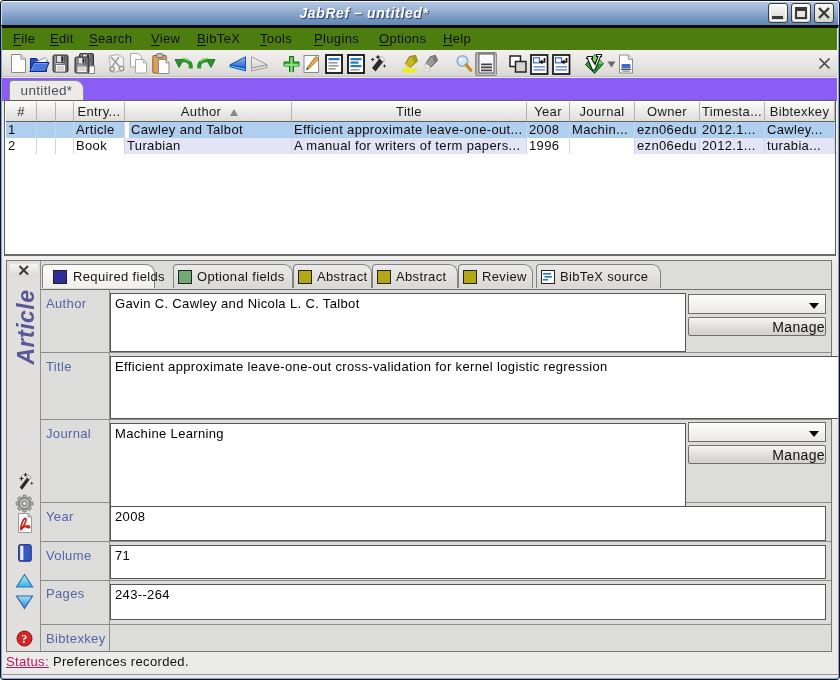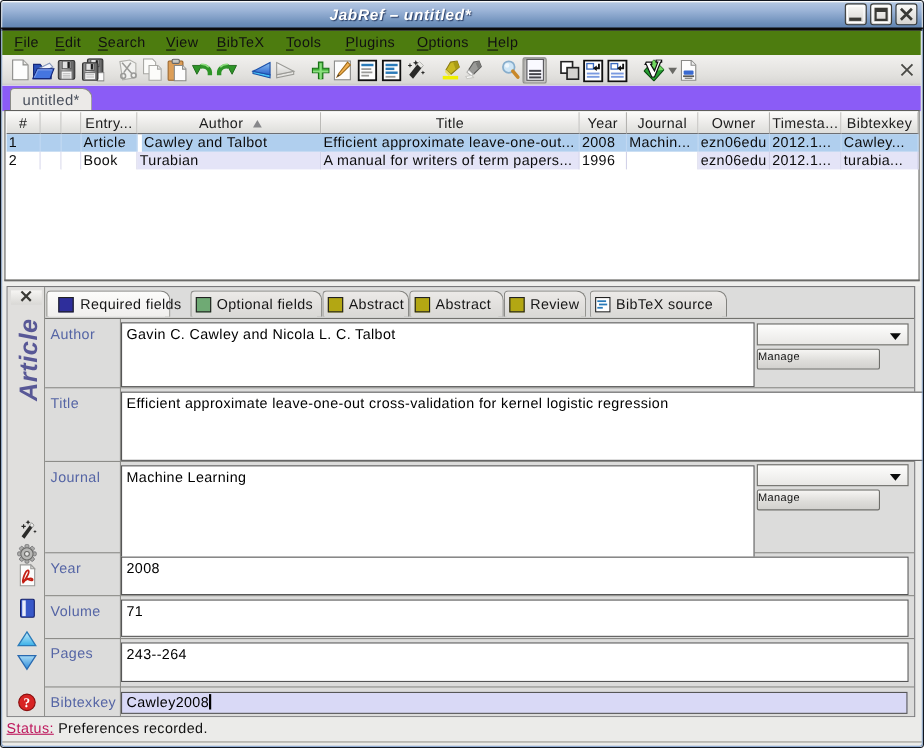--- a/index.html
+++ b/index.html
@@ -65,21 +65,21 @@
 .etab.sel .sq { left:10px; }
 .etab .lb { position:absolute; left:23px; top:4px; white-space:nowrap; }
 .etab.sel .lb { left:30px; }
 #econtent { position:absolute; left:34px; top:28px; width:790px; height:362px; border-top:1px solid #72726e; background:#dcdcdb; }
 
 
 .rowline { position:absolute; left:0; width:790px; height:1px; background:#8c8c88; }
 #vline { position:absolute; left:68px; top:0; width:1px; height:362px; background:#8c8c88; }
 .flabel { position:absolute; left:5px; font-size:13px; color:#5565a5; }
 .tfield { position:absolute; background:#fff; border:1px solid #565656; font-size:13px; color:#000; padding:2px 0 0 4px; }
-.btn { position:absolute; left:647px; width:112px; background:linear-gradient(#f6f5f3,#dddcd9 60%,#d2d1ce); border:1px solid #6e6e6a; border-radius:2px; font-size:10px; color:#111; text-align:left; }
+.btn { position:absolute; left:647px; width:138px; background:linear-gradient(#f6f5f3,#dddcd9 60%,#d2d1ce); border:1px solid #6e6e6a; border-radius:2px; font-size:14px; color:#111; text-align:right; }
 .combo { position:absolute; left:647px; width:138px; height:20px; background:linear-gradient(#fdfdfc,#e9e8e6); border:1px solid #6e6e6a; }
 .combo .arr { position:absolute; right:6px; top:8px; width:0; height:0; border-left:5.5px solid transparent; border-right:5.5px solid transparent; border-top:6px solid #0a0a0a; }
 
 
 #statusbar { left:2px; top:652px; width:836px; height:22px; background:#ebebe9; font-size:13px; padding:2px 0 0 4px; color:#101010; }
 #statusbar .s1 { color:#be185d;text-decoration:underline; }
 #frame-bottom1 { left:2px; top:674px; width:836px; height:1px; background:#98978f; }
 </style>
 </head>
 <body>
@@ -483,21 +483,20 @@
       <div class="flabel" style="top:258px">Volume</div>
       <div class="flabel" style="top:296px">Pages</div>
       <div class="flabel" style="top:341px">Bibtexkey</div>
 
       <div class="tfield" style="left:69px;top:3px;width:576px;height:59px">Gavin C. Cawley and Nicola L. C. Talbot</div>
       <div class="tfield" style="left:69px;top:66px;width:828px;height:63px">Efficient approximate leave-one-out cross-validation for kernel logistic regression</div>
       <div class="tfield" style="left:69px;top:133px;width:576px;height:97px">Machine Learning</div>
       <div class="tfield" style="left:69px;top:216px;width:716px;height:35px">2008</div>
       <div class="tfield" style="left:69px;top:255px;width:716px;height:34px">71</div>
       <div class="tfield" style="left:69px;top:294px;width:716px;height:36px">243--264</div>
-      <div class="tfield" style="left:69px;top:339px;width:715px;height:20px;background:#d9d9f6;padding-top:1px">Cawley2008<span style="display:inline-block;width:2px;height:14px;background:#000;vertical-align:-2px"></span></div>
 
       <div class="combo" style="top:4px">
           <div class="arr"></div>
         </div>
       <div class="btn" style="top:27px;height:19px;padding-top:1px">Manage</div>
       <div class="combo" style="top:132px">
           <div class="arr"></div>
         </div>
       <div class="btn" style="top:155px;height:19px;padding-top:1px">Manage</div>
     </div>

